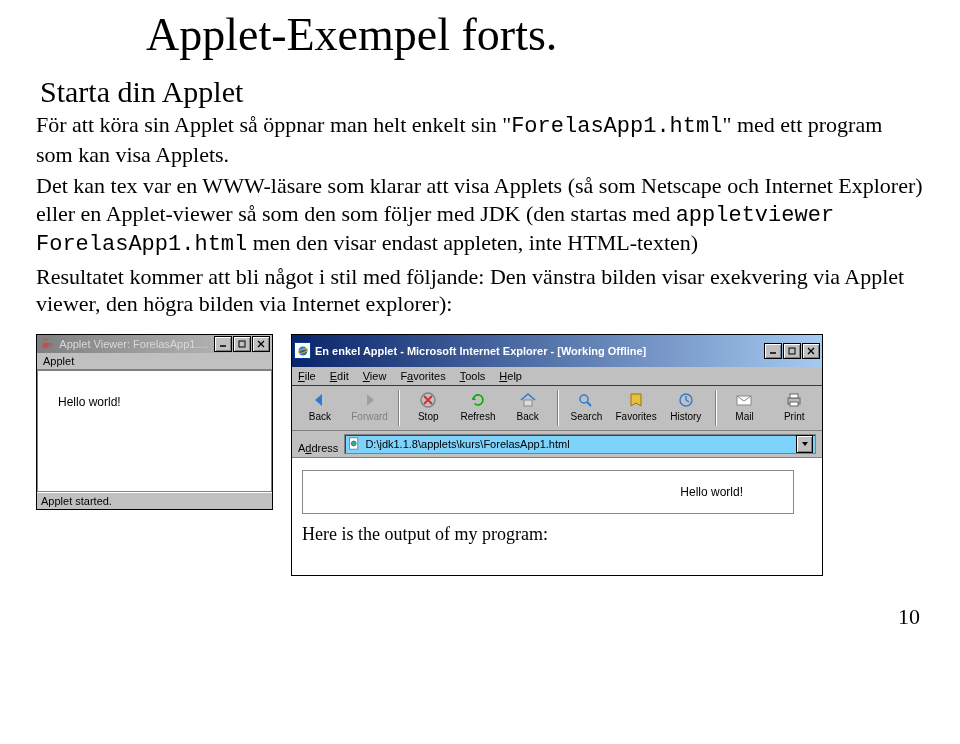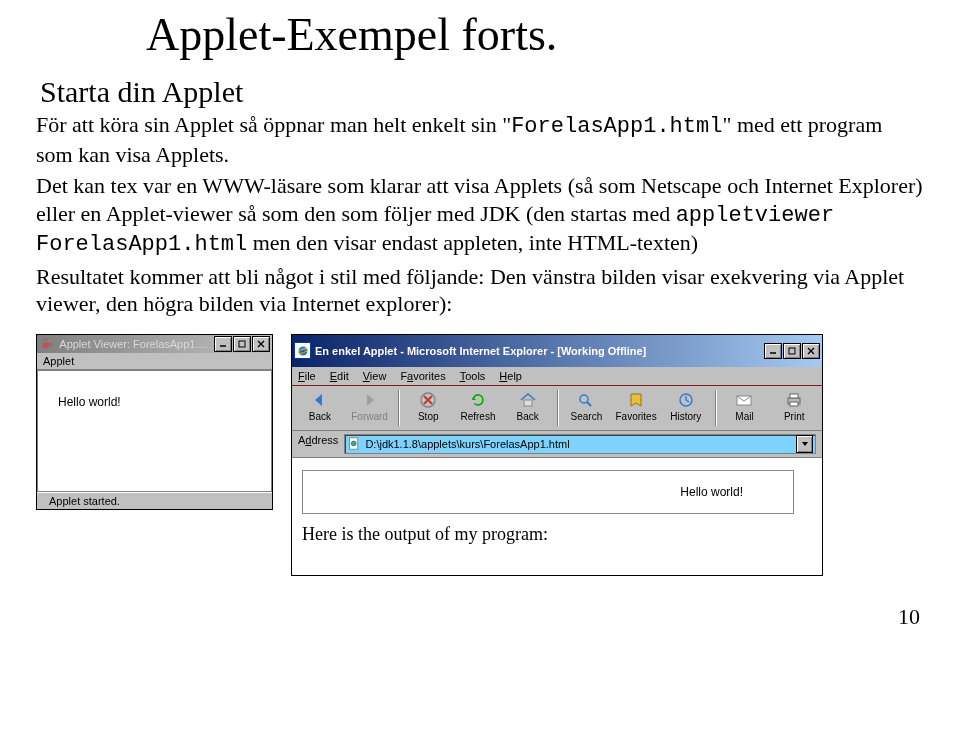--- a/index.html
+++ b/index.html
@@ -87,21 +87,21 @@
     height: 96px;
     border: 1px solid #808080;
     margin: 0;
     padding: 24px 0 0 20px;
     font-family: Arial, sans-serif;
     font-size: 12px;
   }
   .av-status {
     background: #c0c0c0;
     border-top: 1px solid #fff;
-    padding: 2px 12px;
+    padding: 2px 4px;
     font-size: 11px;
   }
 
   
   .ie-window {
     width: 530px;
     background: #c0c0c0;
     border: 1px solid #000;
     font-family: Tahoma, Arial, sans-serif;
     font-size: 11px;
@@ -156,21 +156,21 @@
   }
   .tb-sep {
     width: 1px; height: 36px;
     background: #808080;
     box-shadow: 1px 0 0 #fff;
     margin: 2px 3px;
   }
   .ie-addr {
     background: #c0c0c0;
     display: flex;
-    align-items: flex-start;
+    align-items: flex-end;
     padding: 3px 6px;
     gap: 6px;
     border-bottom: 1px solid #808080;
     font-size: 11px;
   }
   .ie-addr-field {
     flex: 1;
     background: #7dd3fc;
     border: 1px solid #808080;
     box-shadow: inset 1px 1px 0 #404040;

